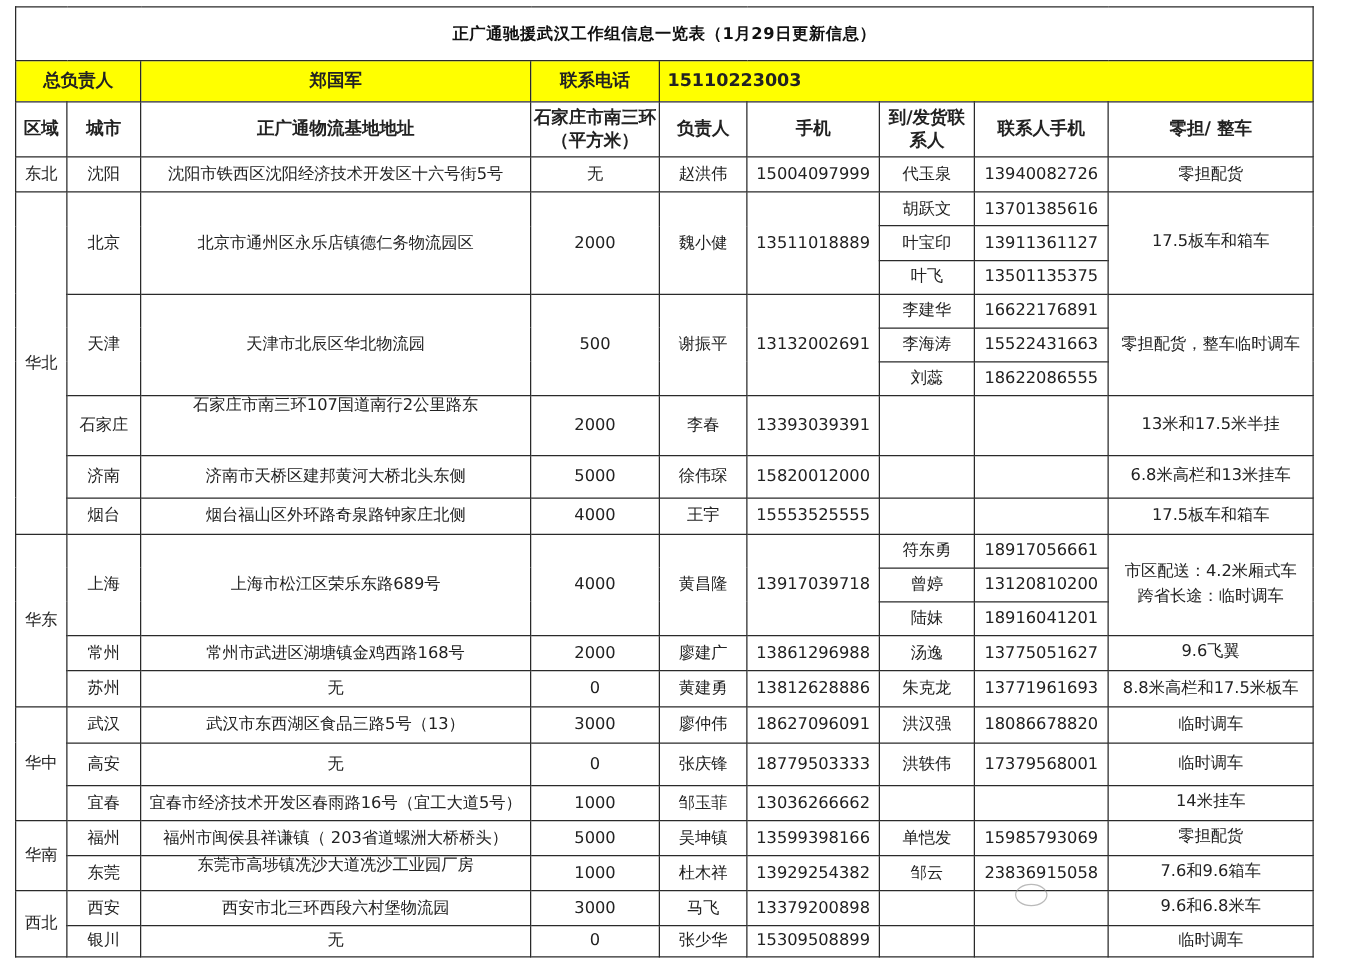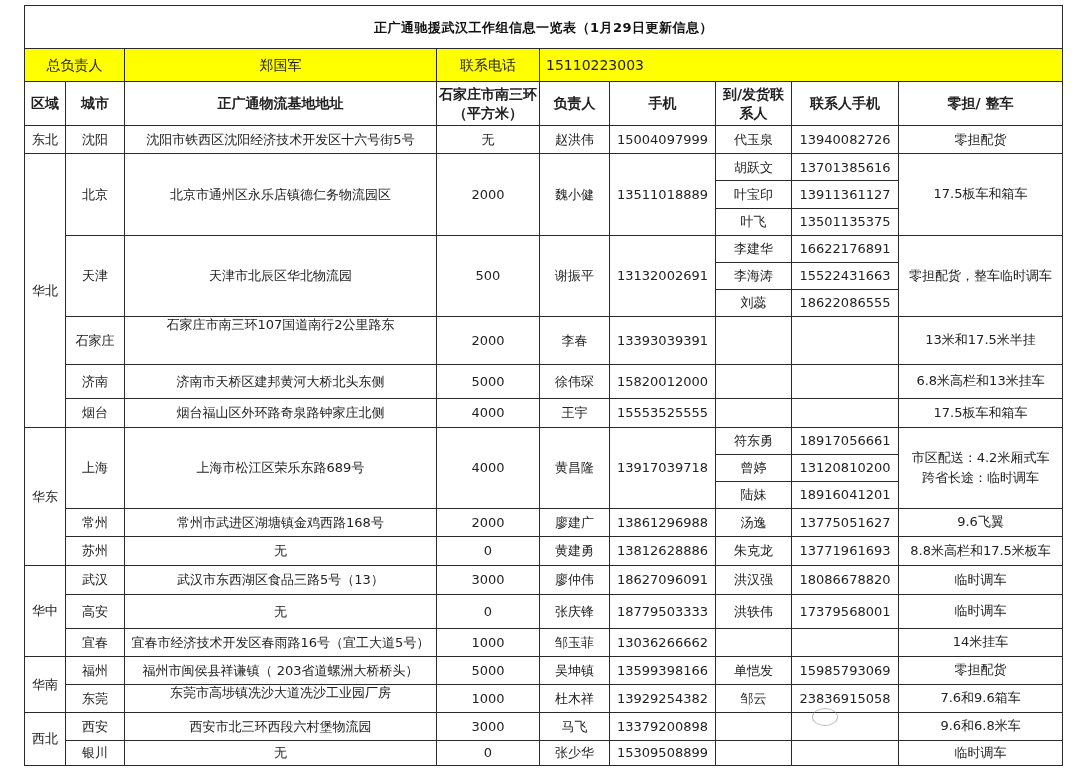--- a/index.html
+++ b/index.html
@@ -1,21 +1,21 @@
 <!DOCTYPE html>
 <html><head>
 <meta charset="utf-8">
 <style>
   html, body { margin:0; padding:0; background:#ffffff; }
   body { width:1080px; height:768px; position:relative; overflow:hidden;
          font-family:"DejaVu Sans", "Liberation Sans", sans-serif; color:#222; }
-  table.sheet { position:absolute; left:24px; top:5px; border-collapse:collapse; table-layout:fixed; width:1038px; }
+  table.sheet { position:absolute; left:12px; top:5px; border-collapse:collapse; table-layout:fixed; width:1038px; }
   table.sheet td { border:1.5px solid #2a2a2a; text-align:center; vertical-align:middle; padding:0; font-size:13px; line-height:15px; overflow:hidden; white-space:nowrap; }
   td.title { height:42px; font-size:20px; font-weight:bold; color:#111; letter-spacing:0.5px; }
-  tr.yellow td { background:#ffff00; font-weight:normal; font-size:14px; height:32px; color:#222; }
+  tr.yellow td { background:#ffff00; font-weight:bold; font-size:14px; height:32px; color:#222; }
   tr.yellow td.left { text-align:left; padding-left:6px; }
   tr.hdr td { font-weight:bold; font-size:14px; height:43px; color:#222; white-space:normal; line-height:19px; }
   .wm { position:absolute; left:812px; top:703px; font-size:22px; color:rgba(120,120,120,0.55); letter-spacing:1px; pointer-events:none; }
   .wm .bubble { display:inline-block; width:24px; height:16px; border:1.5px solid rgba(140,140,140,0.6); border-radius:50%; vertical-align:middle; margin-right:4px; }
 </style>
 </head>
 <body>
 
 <table class="sheet">
   <colgroup>

